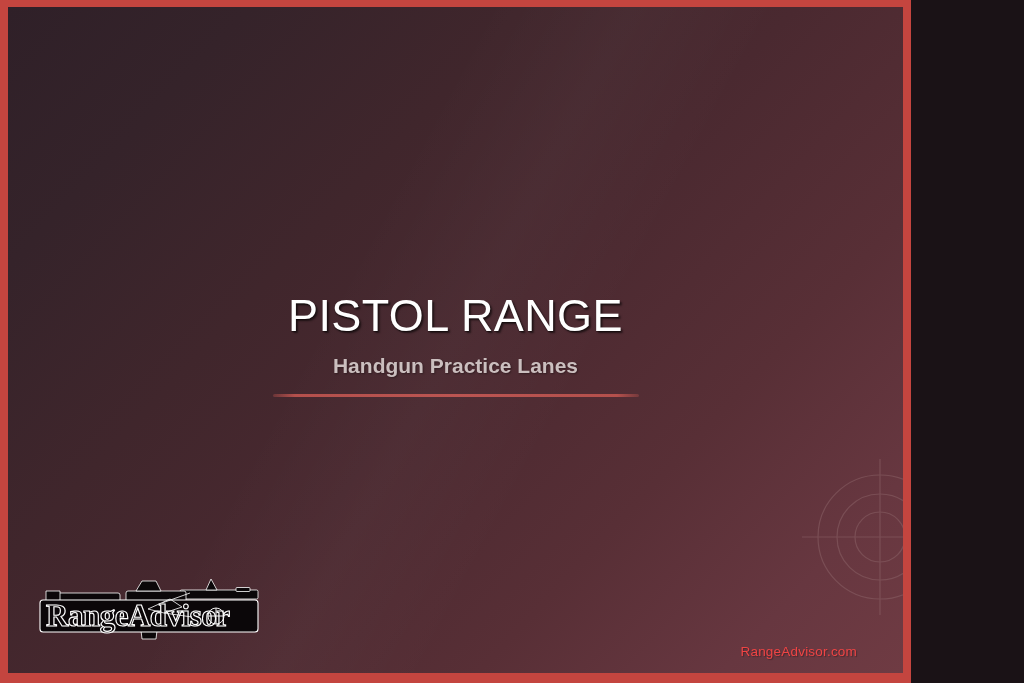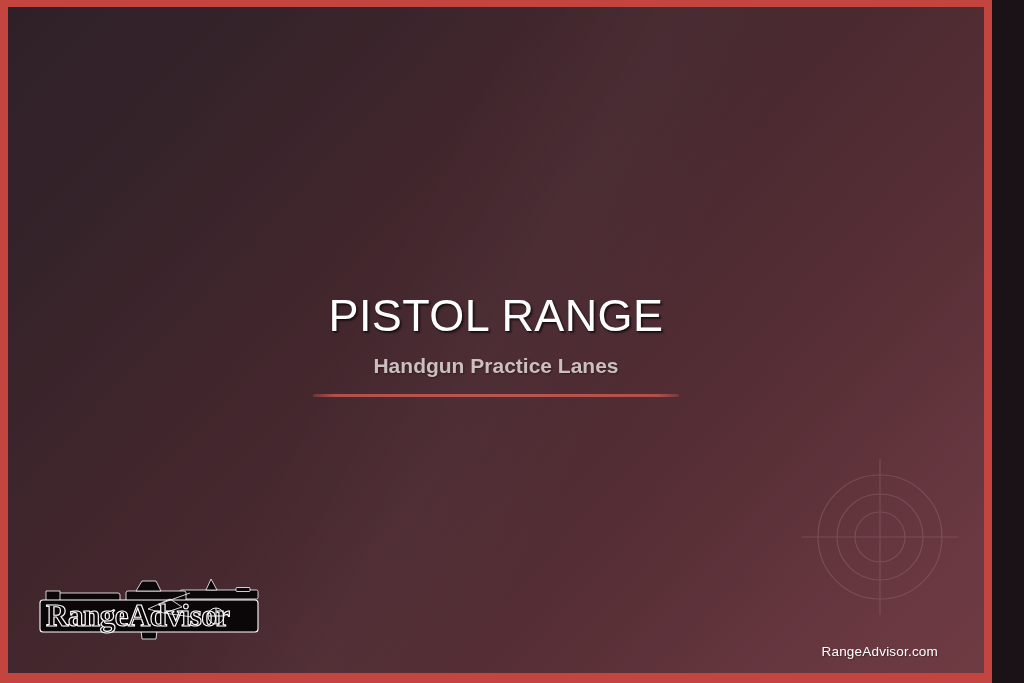--- a/index.html
+++ b/index.html
@@ -10,21 +10,21 @@
   body {
     width: 1024px;
     height: 683px;
     overflow: hidden;
     font-family: "Liberation Sans", sans-serif;
   }
 
   
   #slide {
     position: relative;
-    width: 992px;
+    width: 911px;
     height: 683px;
     box-sizing: border-box;
     border-top: 7px solid #c4453f;
     border-bottom: 10px solid #c4453f;
     border-left: 8px solid #c4453f;
     border-right: 8px solid #c4453f;
     overflow: hidden;
   }
 
   
@@ -107,21 +107,21 @@
     width: 240px;
     height: 82px;
   }
 
   
   #footer-url {
     position: absolute;
     right: 46px;
     bottom: 14px;
     font-size: 13.5px;
-    color: #ffffff;
+    color: #ef4444;
     letter-spacing: 0.2px;
     text-shadow: 1px 1px 1px rgba(0,0,0,0.3);
   }
 </style>
 </head>
 <body>
 
 <div id="slide">
 
   <div id="backdrop"></div>

